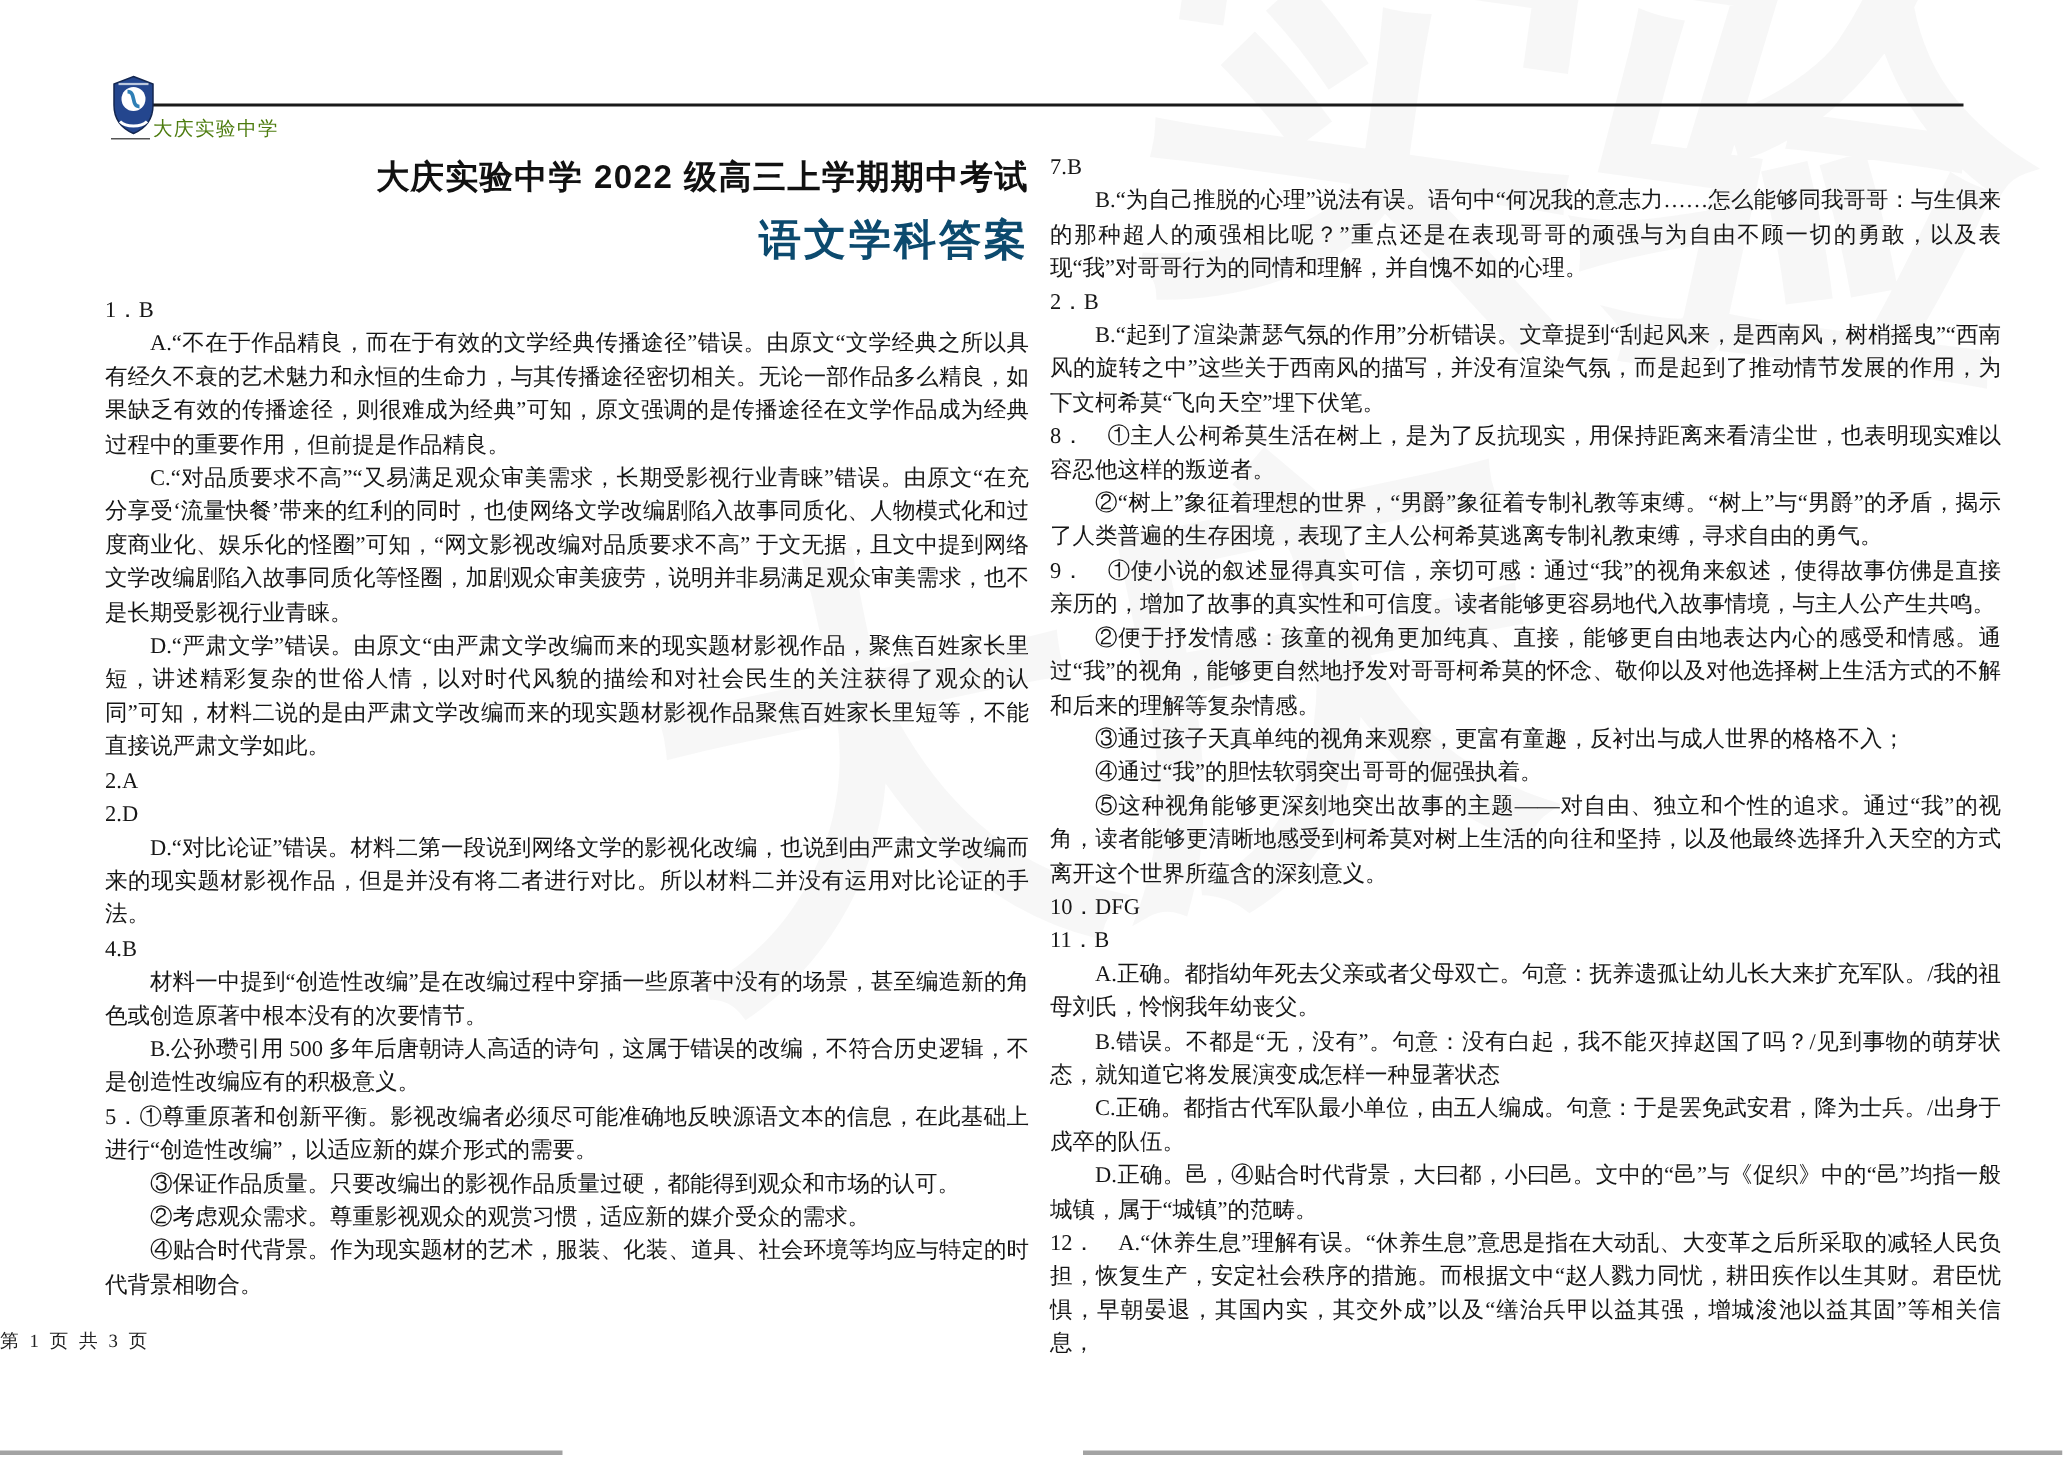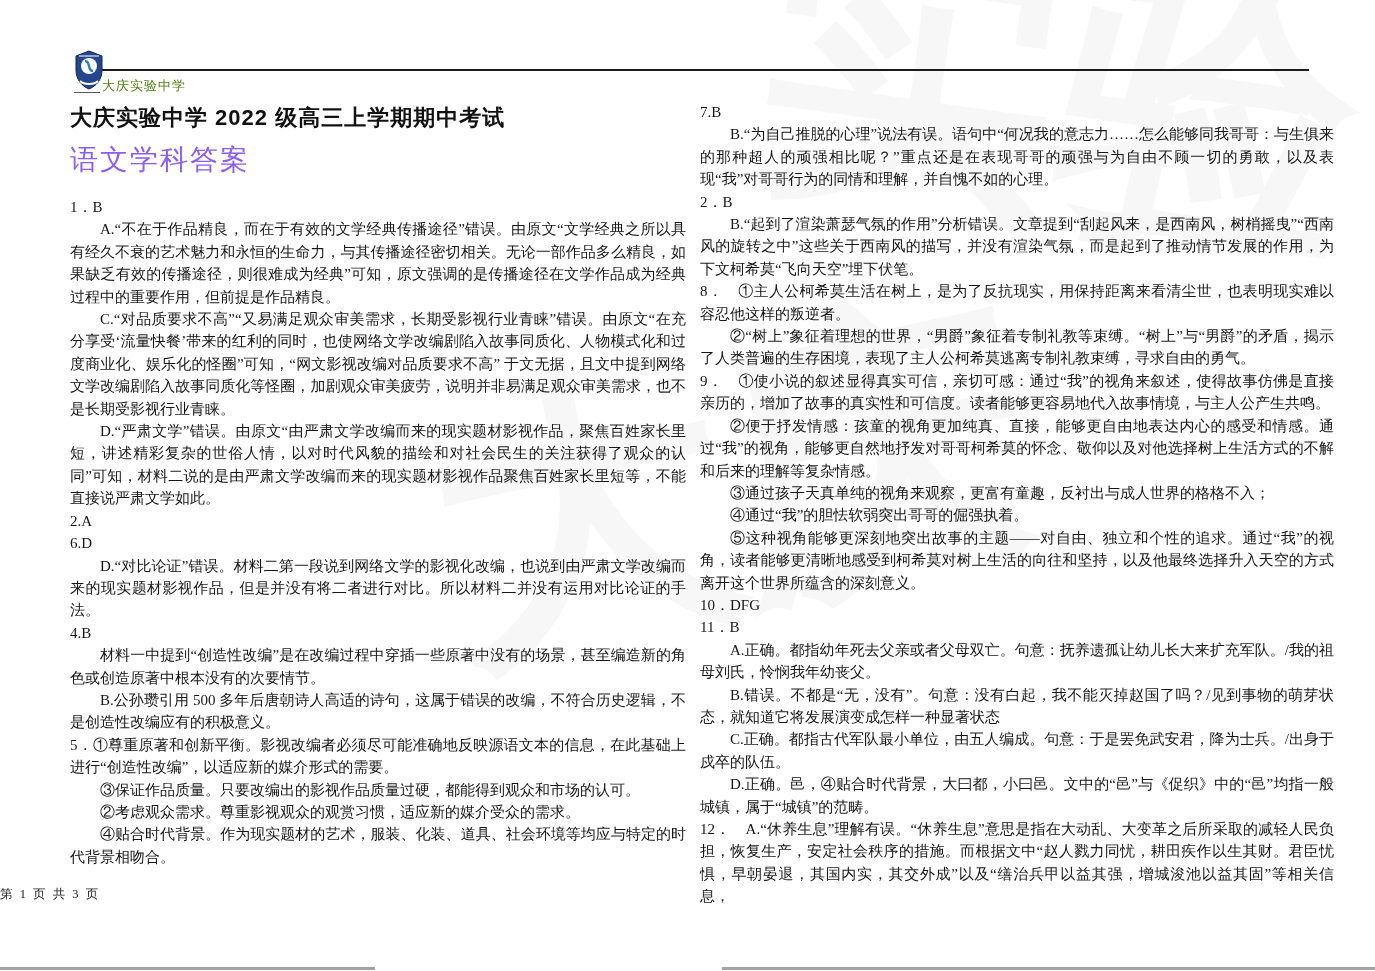--- a/index.html
+++ b/index.html
@@ -14,28 +14,28 @@
   }
   .page { position: absolute; inset: 0; }
 
   
   .logo-wrap { position: absolute; left: 74px; top: 50px; width: 30px; height: 40px; }
   .school-name { position: absolute; left: 102px; top: 77px; font-size: 13px; color: #4d7c0f; letter-spacing: 1px; }
   .header-rule { position: absolute; left: 96px; right: 66px; top: 69px; border-top: 2px solid #1a1a1a; }
   .logo-underline { position: absolute; left: 74px; top: 92px; width: 26px; border-top: 1px solid #555; }
 
   
-  .title-block { position: absolute; left: 70px; top: 103px; width: 616px; text-align: left; }
+  .title-block { position: absolute; left: 70px; top: 103px; width: 616px; text-align: right; }
   .title-line1 {
     font-family: "Liberation Sans", "DejaVu Sans", sans-serif;
     font-weight: bold; font-size: 22px; letter-spacing: 1px; color: #111;
   }
   .title-line2 {
     font-family: "Liberation Sans", "DejaVu Sans", sans-serif;
-    font-weight: normal; font-size: 28px; letter-spacing: 2px; color: #8b5cf6;
+    font-weight: bold; font-size: 28px; letter-spacing: 2px; color: #0c4a6e;
     margin-top: 8px;
   }
 
   
   .column { position: absolute; }
   .column-left  { left: 70px;  top: 196px; width: 616px; }
   .column-right { left: 700px; top: 101px; width: 634px; }
   .para {
     margin: 0; font-size: 15px; line-height: 22.4px;
     text-align: justify; word-break: break-all; color: #161616;
@@ -86,21 +86,21 @@
     <div class="title-line1">大庆实验中学 2022 级高三上学期期中考试</div>
     <div class="title-line2">语文学科答案</div>
   </div>
 
   <div class="column column-left">
       <p class="para">1．B</p>
       <p class="para indent">A.“不在于作品精良，而在于有效的文学经典传播途径”错误。由原文“文学经典之所以具有经久不衰的艺术魅力和永恒的生命力，与其传播途径密切相关。无论一部作品多么精良，如果缺乏有效的传播途径，则很难成为经典”可知，原文强调的是传播途径在文学作品成为经典过程中的重要作用，但前提是作品精良。</p>
       <p class="para indent">C.“对品质要求不高”“又易满足观众审美需求，长期受影视行业青睐”错误。由原文“在充分享受‘流量快餐’带来的红利的同时，也使网络文学改编剧陷入故事同质化、人物模式化和过度商业化、娱乐化的怪圈”可知，“网文影视改编对品质要求不高” 于文无据，且文中提到网络文学改编剧陷入故事同质化等怪圈，加剧观众审美疲劳，说明并非易满足观众审美需求，也不是长期受影视行业青睐。</p>
       <p class="para indent">D.“严肃文学”错误。由原文“由严肃文学改编而来的现实题材影视作品，聚焦百姓家长里短，讲述精彩复杂的世俗人情，以对时代风貌的描绘和对社会民生的关注获得了观众的认同”可知，材料二说的是由严肃文学改编而来的现实题材影视作品聚焦百姓家长里短等，不能直接说严肃文学如此。</p>
       <p class="para">2.A</p>
-      <p class="para">6.D</p>
+      <p class="para">2.D</p>
       <p class="para indent">D.“对比论证”错误。材料二第一段说到网络文学的影视化改编，也说到由严肃文学改编而来的现实题材影视作品，但是并没有将二者进行对比。所以材料二并没有运用对比论证的手法。</p>
       <p class="para">4.B</p>
       <p class="para indent">材料一中提到“创造性改编”是在改编过程中穿插一些原著中没有的场景，甚至编造新的角色或创造原著中根本没有的次要情节。</p>
       <p class="para indent">B.公孙瓒引用 500 多年后唐朝诗人高适的诗句，这属于错误的改编，不符合历史逻辑，不是创造性改编应有的积极意义。</p>
       <p class="para">5．①尊重原著和创新平衡。影视改编者必须尽可能准确地反映源语文本的信息，在此基础上进行“创造性改编”，以适应新的媒介形式的需要。</p>
       <p class="para indent">③保证作品质量。只要改编出的影视作品质量过硬，都能得到观众和市场的认可。</p>
       <p class="para indent">②考虑观众需求。尊重影视观众的观赏习惯，适应新的媒介受众的需求。</p>
       <p class="para indent">④贴合时代背景。作为现实题材的艺术，服装、化装、道具、社会环境等均应与特定的时代背景相吻合。</p>
     </div>
   <div class="column column-right">

